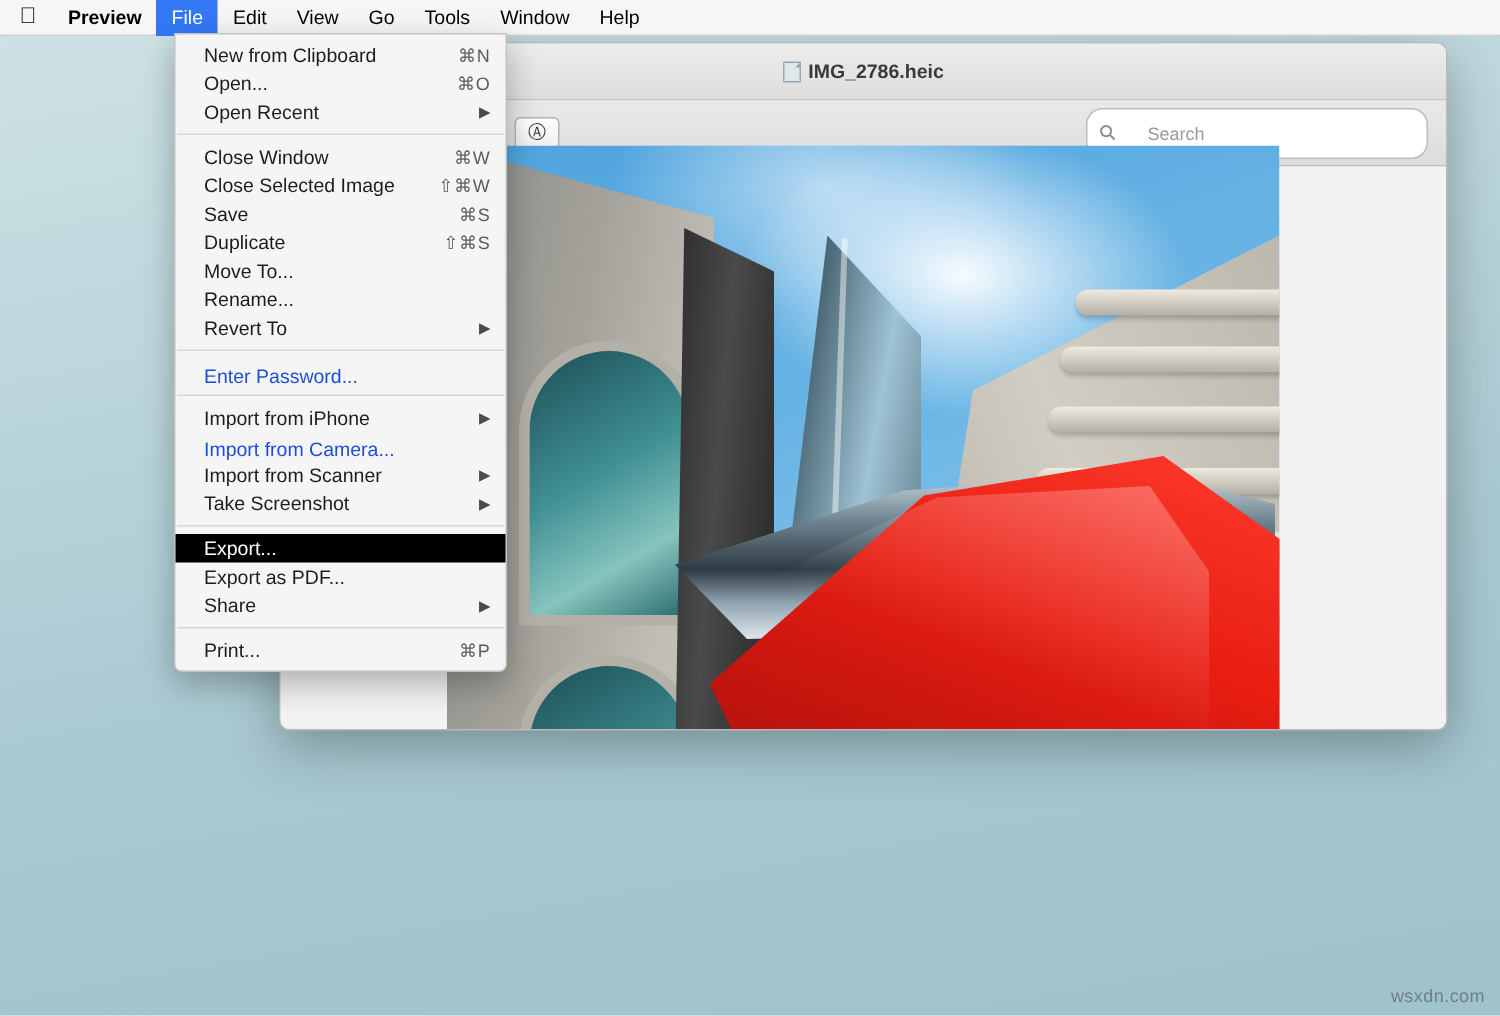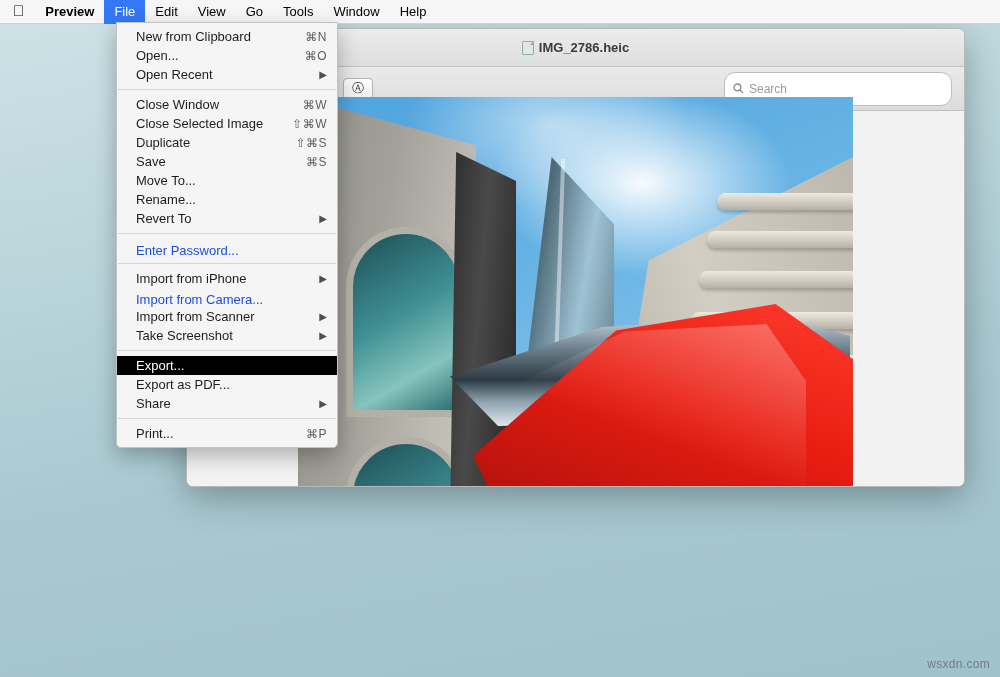--- a/index.html
+++ b/index.html
@@ -79,21 +79,21 @@
     font-size: 12px; color: #333;
     padding: 0 6px;
   }
   .tb-split { display: flex; align-items: center; }
   .tb-split .left { border-radius: 4px 0 0 4px; border-right: none; width: 30px; }
   .tb-split .right { border-radius: 0 4px 4px 0; width: 20px; font-size: 8px; }
   #search-box {
     margin-left: auto;
     width: 228px; height: 22px;
     background: #fff; border: 1px solid #bdbdbd; border-radius: 11px;
-    display: flex; align-items: center; gap: 5px;
+    display: flex; align-items: center; gap: 21px;
     padding: 16px 8px;
     font-size: 12px; color: #9a9a9a;
   }
   #canvas {
     position: relative;
     height: 519px;
     background: #f2f2f2;
     display: flex; align-items: center; justify-content: center;
   }
   #photo {
@@ -290,28 +290,28 @@
     <div class="sep"></div>
     <div class="mi">
       <span class="lbl">Close Window</span>
       <span class="sc">⌘W</span>
     </div>
     <div class="mi">
       <span class="lbl">Close Selected Image</span>
       <span class="sc">⇧⌘W</span>
     </div>
     <div class="mi">
+      <span class="lbl">Save</span>
+      <span class="sc">⌘S</span>
+    </div>
+    <div class="mi">
       <span class="lbl">Duplicate</span>
       <span class="sc">⇧⌘S</span>
     </div>
     <div class="mi">
-      <span class="lbl">Save</span>
-      <span class="sc">⌘S</span>
-    </div>
-    <div class="mi">
       <span class="lbl">Move To...</span>
     </div>
     <div class="mi">
       <span class="lbl">Rename...</span>
     </div>
     <div class="mi">
       <span class="lbl">Revert To</span>
       <span class="arrow">▶</span>
     </div>
     <div class="sep"></div>

